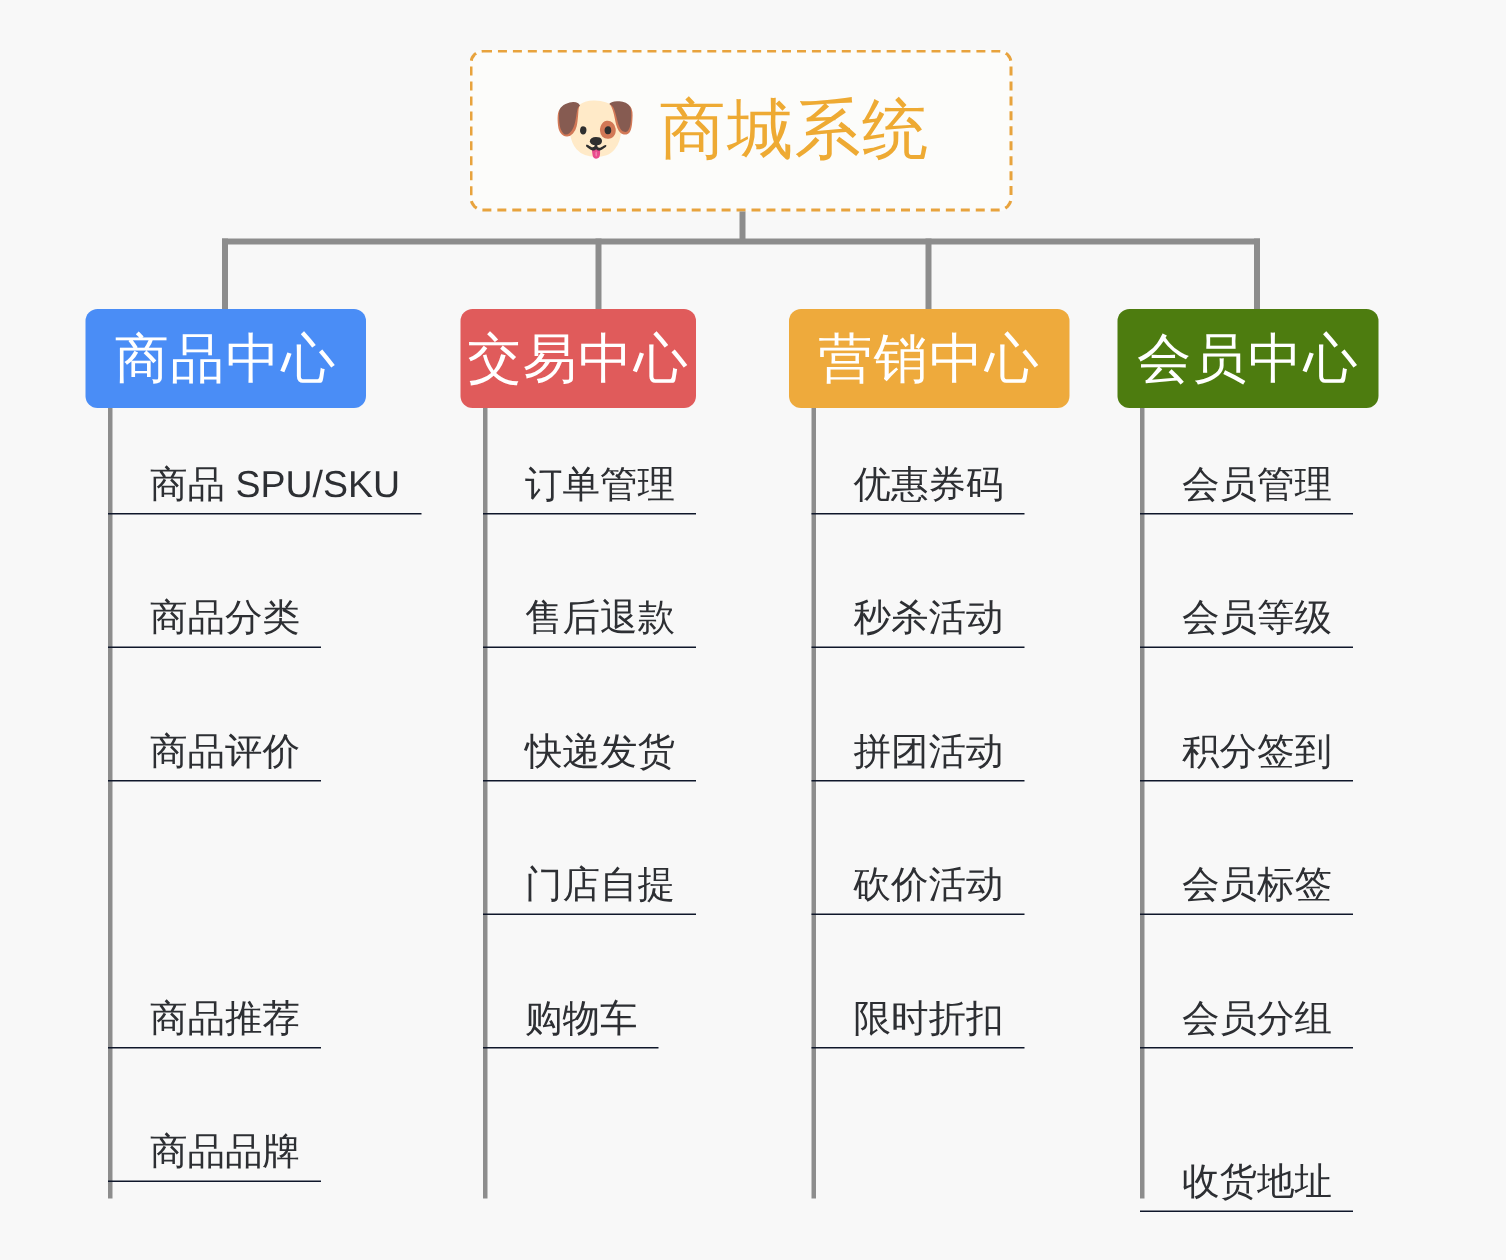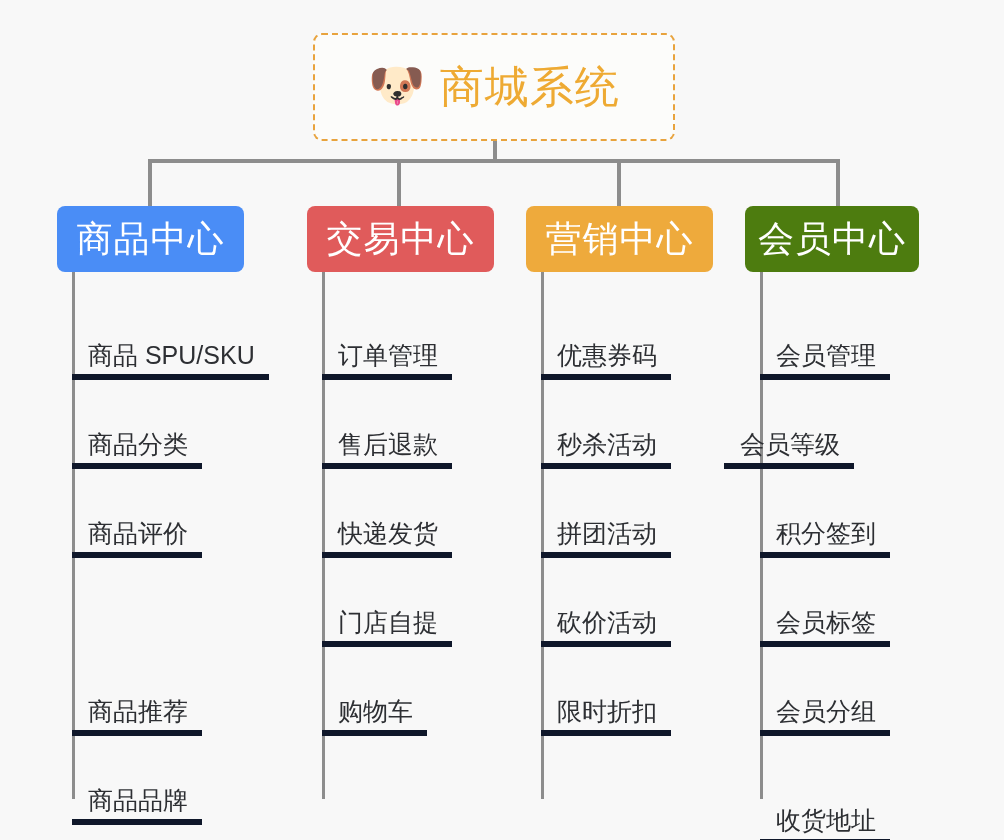--- a/index.html
+++ b/index.html
@@ -75,27 +75,26 @@
   .trunk {
     position: absolute;
     width: 3px;
     background: #8d8d8d;
   }
 
   
   .leaf {
     position: absolute;
     box-sizing: border-box;
-    border-bottom: 6px solid #0f172a;
-    padding: 0 14px 6px 16px;
+    border-bottom: 1px solid #0f172a;
+    padding: 0 14px 6px 28px;
     font-size: 25px;
     color: #2d2f33;
     white-space: nowrap;
     line-height: 1.05;
-    margin-top: 32px;
   }
 </style>
 </head>
 <body style="background: rgb(248, 248, 248);">
 
 <div id="canvas">
 
   <div class="root-node" style="border-color: rgb(232, 163, 61); background: rgb(252, 252, 250);">
     <span class="root-emoji">🐶</span>
     <span class="root-title" style="color: rgb(238, 170, 51); text-align: center;">商城系统</span>
@@ -105,21 +104,21 @@
   <div class="conn conn-h" style="left:148px; top:159px; width:692px; height:4px;"></div>
 
   <div class="conn conn-v" style="left:148px; top:159px; height:48px;"></div>
   <div class="conn conn-v" style="left:397px; top:159px; height:48px;"></div>
   <div class="conn conn-v" style="left:617px; top:159px; height:48px;"></div>
   <div class="conn conn-v" style="left:836px; top:159px; height:48px;"></div>
 
   <div class="cat-header" style="left: 57px; width: 187px; background: rgb(74, 141, 246);">
     <span>商品中心</span>
   </div>
-  <div class="cat-header" style="left: 307px; width: 187px; background: rgb(224, 91, 91);">
+  <div class="cat-header" style="left: 307px; width: 157px; background: rgb(224, 91, 91);">
     <span>交易中心</span>
   </div>
   <div class="cat-header" style="left: 526px; width: 187px; background: rgb(238, 170, 60);">
     <span>营销中心</span>
   </div>
   <div class="cat-header" style="left: 745px; width: 174px; background: #4d7c0f;">
     <span>会员中心</span>
   </div>
 
   <div class="trunk" style="left:72px; top:272px; height:527px;"></div>
@@ -139,19 +138,19 @@
   <div class="leaf" style="left:322px; top:577px;"><span>门店自提</span></div>
   <div class="leaf" style="left:322px; top:666px;"><span>购物车</span></div>
 
   <div class="leaf" style="left:541px; top:310px;"><span>优惠券码</span></div>
   <div class="leaf" style="left:541px; top:399px;"><span>秒杀活动</span></div>
   <div class="leaf" style="left:541px; top:488px;"><span>拼团活动</span></div>
   <div class="leaf" style="left:541px; top:577px;"><span>砍价活动</span></div>
   <div class="leaf" style="left:541px; top:666px;"><span>限时折扣</span></div>
 
   <div class="leaf" style="left:760px; top:310px;"><span>会员管理</span></div>
-  <div class="leaf" style="left:724px; top:399px;"><span>会员等级</span></div>
+  <div class="leaf" style="left:760px; top:399px;"><span>会员等级</span></div>
   <div class="leaf" style="left:760px; top:488px;"><span>积分签到</span></div>
   <div class="leaf" style="left:760px; top:577px;"><span>会员标签</span></div>
   <div class="leaf" style="left:760px; top:666px;"><span>会员分组</span></div>
   <div class="leaf" style="left:760px; top:775px;"><span>收货地址</span></div>
 
 </div>
 
 </body></html>

